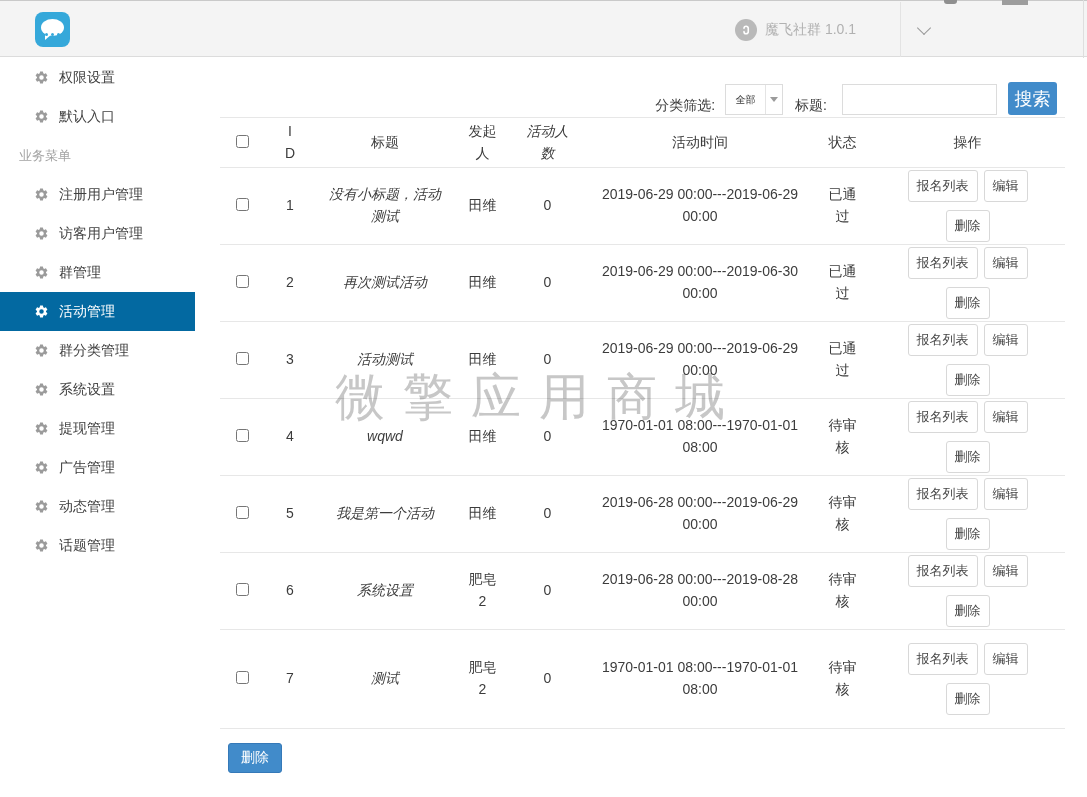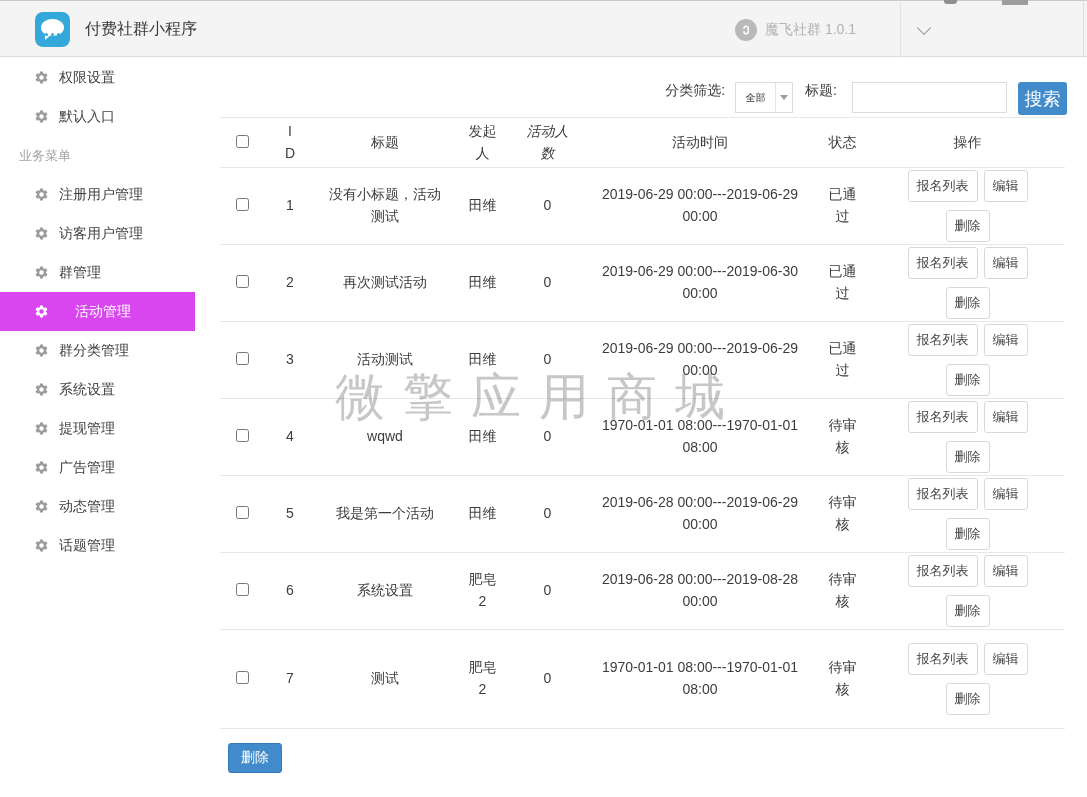--- a/index.html
+++ b/index.html
@@ -31,33 +31,33 @@
     border-right:1.5px solid #999; border-bottom:1.5px solid #999; transform:rotate(45deg); }
   .artifact-1 { position:absolute; left:944px; top:0; width:13px; height:4px; background:#8f8f8f; border-radius:0 0 3px 3px; }
   .artifact-2 { position:absolute; left:1002px; top:0; width:26px; height:5px; background:#9d9d9d; }
   .right-edge { position:absolute; right:3px; top:0; width:1px; height:797px; background:#dedede; }
   
   .sidebar { position:absolute; left:0; top:58px; width:227px; height:739px;
     background:#fff; border-right:1px solid #dcdcdc; }
   .side-item { height:39px; display:flex; align-items:center; padding-left:34px;
     font-size:14px; color:#404040; cursor:pointer; }
   .side-item .gear { display:flex; color:#9b9b9b; margin-right:10px; }
-  .side-item.active { background:#d946ef; color:#fff;gap:16px; }
+  .side-item.active { background:#0369a1; color:#fff; }
   .side-item.active .gear { color:#fff; }
   .side-section { height:39px; display:flex; align-items:center; justify-content:space-between;
     padding:0 18px 0 19px; color:#a3a3a3; font-size:13px; }
   .side-section .gear { display:flex; color:#ababab; cursor:pointer; }
   .gear svg { width:15px; height:15px; }
   .side-section .gear svg { width:13px; height:13px; }
   
   .main { position:absolute; left:195px; top:58px; width:892px; height:739px; background:#fff; }
   .watermark { position:absolute; left:140px; top:306px; font-size:50px; letter-spacing:18px;
     color:#c7c7c7; mix-blend-mode:multiply; white-space:nowrap; pointer-events:none; z-index:5; }
-  .filters { display:flex; align-items:flex-start; justify-content:flex-end;
-    padding:24px 20px 0 0; }
+  .filters { display:flex; align-items:flex-end; justify-content:flex-end;
+    padding:24px 30px 0 0; }
   .filter-label { color:#3a3a3a; }
   .select-box { width:58px; height:31px; border:1px solid #dcdcdc; background:#fff;
     display:flex; align-items:stretch; margin-left:10px; cursor:pointer; }
   .select-value { flex:1; text-align:center; line-height:29px; font-size:10px; color:#3a3a3a; }
   .select-caret-area { width:17px; border-left:1px solid #e4e4e4; display:flex;
     align-items:center; justify-content:center; }
   .caret-down { width:0; height:0; border-left:4px solid transparent;
     border-right:4px solid transparent; border-top:5px solid #9b9b9b; }
   .title-label { margin-left:12px; }
   .filter-input { width:155px; height:31px; border:1px solid #dcdcdc; margin-left:15px;
@@ -71,42 +71,41 @@
   th, td { border-top:1px solid #e7e7e7; text-align:center; vertical-align:middle;
     font-weight:normal; font-size:14px; color:#3c3c3c; padding:0; }
   thead tr { height:50px; }
   tbody tr { height:77px; }
   tbody tr:last-child { height:99px; }
   .cellw { display:inline-block; vertical-align:middle; line-height:1.55; }
   .w13  { width:13px;  word-break:break-all; }
   .w34  { width:34px; }
   .w48  { width:48px;font-style:italic; }
   .w36  { width:36px; }
-  .w118 { width:118px; }
+  .w118 { width:118px;font-style:italic; }
   .w205 { width:205px; word-break:break-all; }
   input[type="checkbox"] { width:13px; height:13px; margin:0; }
   .actions { width:140px; margin:0 auto; display:flex; flex-wrap:wrap;
     justify-content:center; align-items:center; gap:8px 6px; }
   .act-btn { background:#fff; border:1px solid #d8d8d8; border-radius:3px;
     padding:6px 8px; font-size:13px; color:#474747; font-family:inherit; cursor:pointer; white-space:nowrap; }
   
   .footer { margin:14px 0 0 33px; }
   .bulk-delete { background:#418bca; color:#fff; border:1px solid #3579b8; border-radius:3px;
     padding:5px 12px; font-size:14px; font-family:inherit; cursor:pointer; }
 </style>
 </head>
 <body>
 
 <div class="header">
   <div class="app-icon">
     <div class="bubble"></div>
       <div class="tail"></div>
     <div class="dots"><i></i><i></i><i></i></div>
   </div>
-  <div class="app-title">付费社群小程序</div>
   <div class="mp-icon">
     <svg viewBox="0 0 24 24" width="16" height="16">
       <path d="M9 9.5a3.2 3.2 0 0 1 6.4 0v5a3.2 3.2 0 0 1-6.4 0" fill="none" stroke="#fff" stroke-width="2.4" stroke-linecap="round"></path>
     </svg>
   </div>
   <div class="product-name">魔飞社群 1.0.1</div>
   <div class="header-divider"></div>
   <div class="chevron"></div>
 </div>
 <div class="artifact-1"></div>

